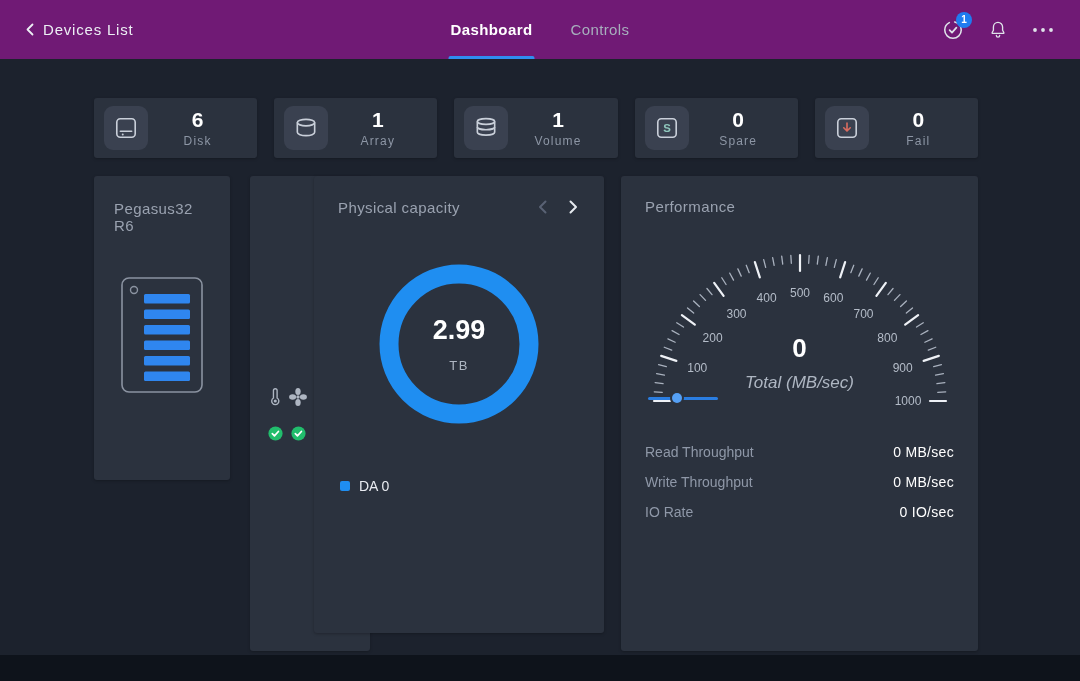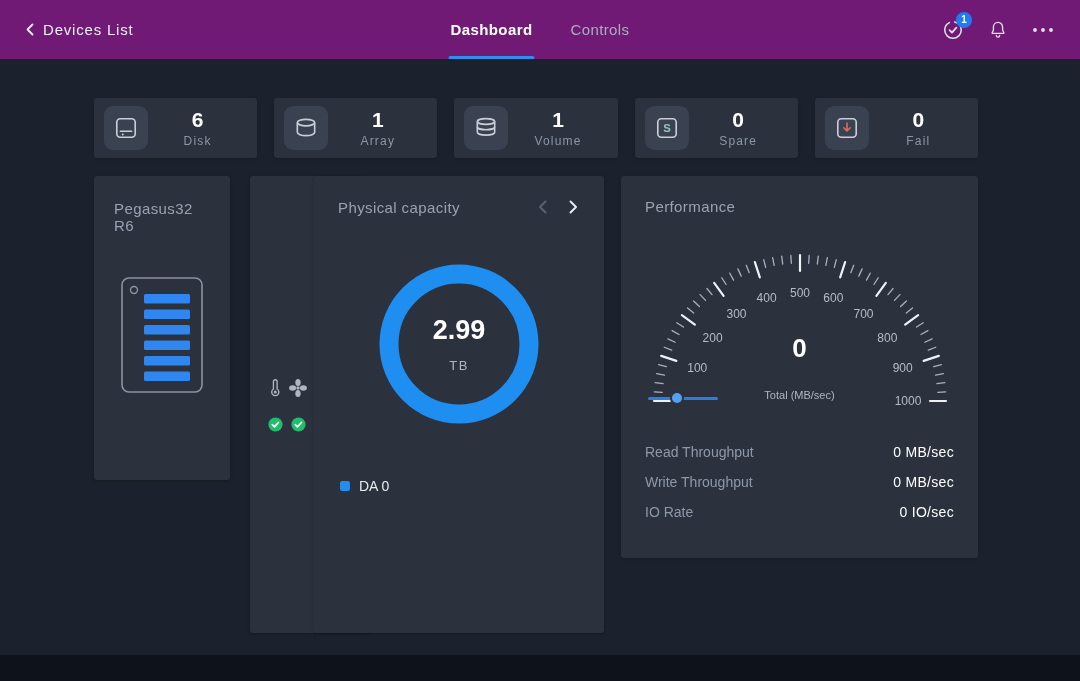--- a/index.html
+++ b/index.html
@@ -54,26 +54,26 @@
   .nav-btn.next { color:#e6eaef; }
   .donut-wrap { position:relative; width:180px; height:180px; margin:38px auto 0; }
   .donut-center { position:absolute; inset:0; display:flex; flex-direction:column; align-items:center; justify-content:center; }
   .donut-value { font-size:27px; font-weight:700; color:#ffffff; }
   .donut-unit { font-size:13px; color:#aeb6c2; letter-spacing:1.5px; margin-top:12px; }
   .legend { margin-top:44px; padding-left:2px; }
   .legend-line1 { display:flex; align-items:center; gap:9px; font-size:14px; color:#e8ebf0; }
   .legend-swatch { width:10px; height:10px; border-radius:2px; }
   .legend-line2 { margin:7px 0 0 19px; font-size:14.5px; color:#ffffff; }
   
-  .perf-card { height:382px; padding:22px 24px; }
+  .perf-card { height:475px; padding:22px 24px; }
   .gauge-wrap { position:relative; width:308px; height:168px; margin:28px auto 0; }
   .gauge-label { fill:#b4bcc8; font-size:12px; font-family:"Liberation Sans",sans-serif; }
   .gauge-center { position:absolute; left:0; right:0; top:92px; text-align:center; }
   .gauge-value { font-size:26px; font-weight:700; color:#ffffff; line-height:1; }
-  .gauge-total { font-size:11px; color:#aeb6c2; margin-top:28px; }
+  .gauge-total { font-size:17px; color:#aeb6c2; margin-top:12px;font-style:italic; }
   .gauge-slider { position:absolute; left:2px; bottom:7px; width:70px; height:12px; cursor:pointer; }
   .gauge-slider .track { position:absolute; top:5px; left:0; right:0; height:3px; border-radius:2px; background:#2a7de1; }
   .gauge-slider .knob { position:absolute; top:1px; left:24px; width:10px; height:10px; border-radius:50%; background:#55a0f5; box-shadow:0 0 0 2px #2b323e; }
   .metrics { margin-top:26px; }
   .metric-row { display:flex; align-items:center; justify-content:space-between; height:30px; }
   .metric-label { font-size:14px; color:#8f98a8; }
   .metric-value { font-size:14px; color:#ffffff; letter-spacing:.3px; }
   
   .footer { position:absolute; left:0; right:0; bottom:0; height:26px; background:#0e131b; }
   svg { display:block; }

